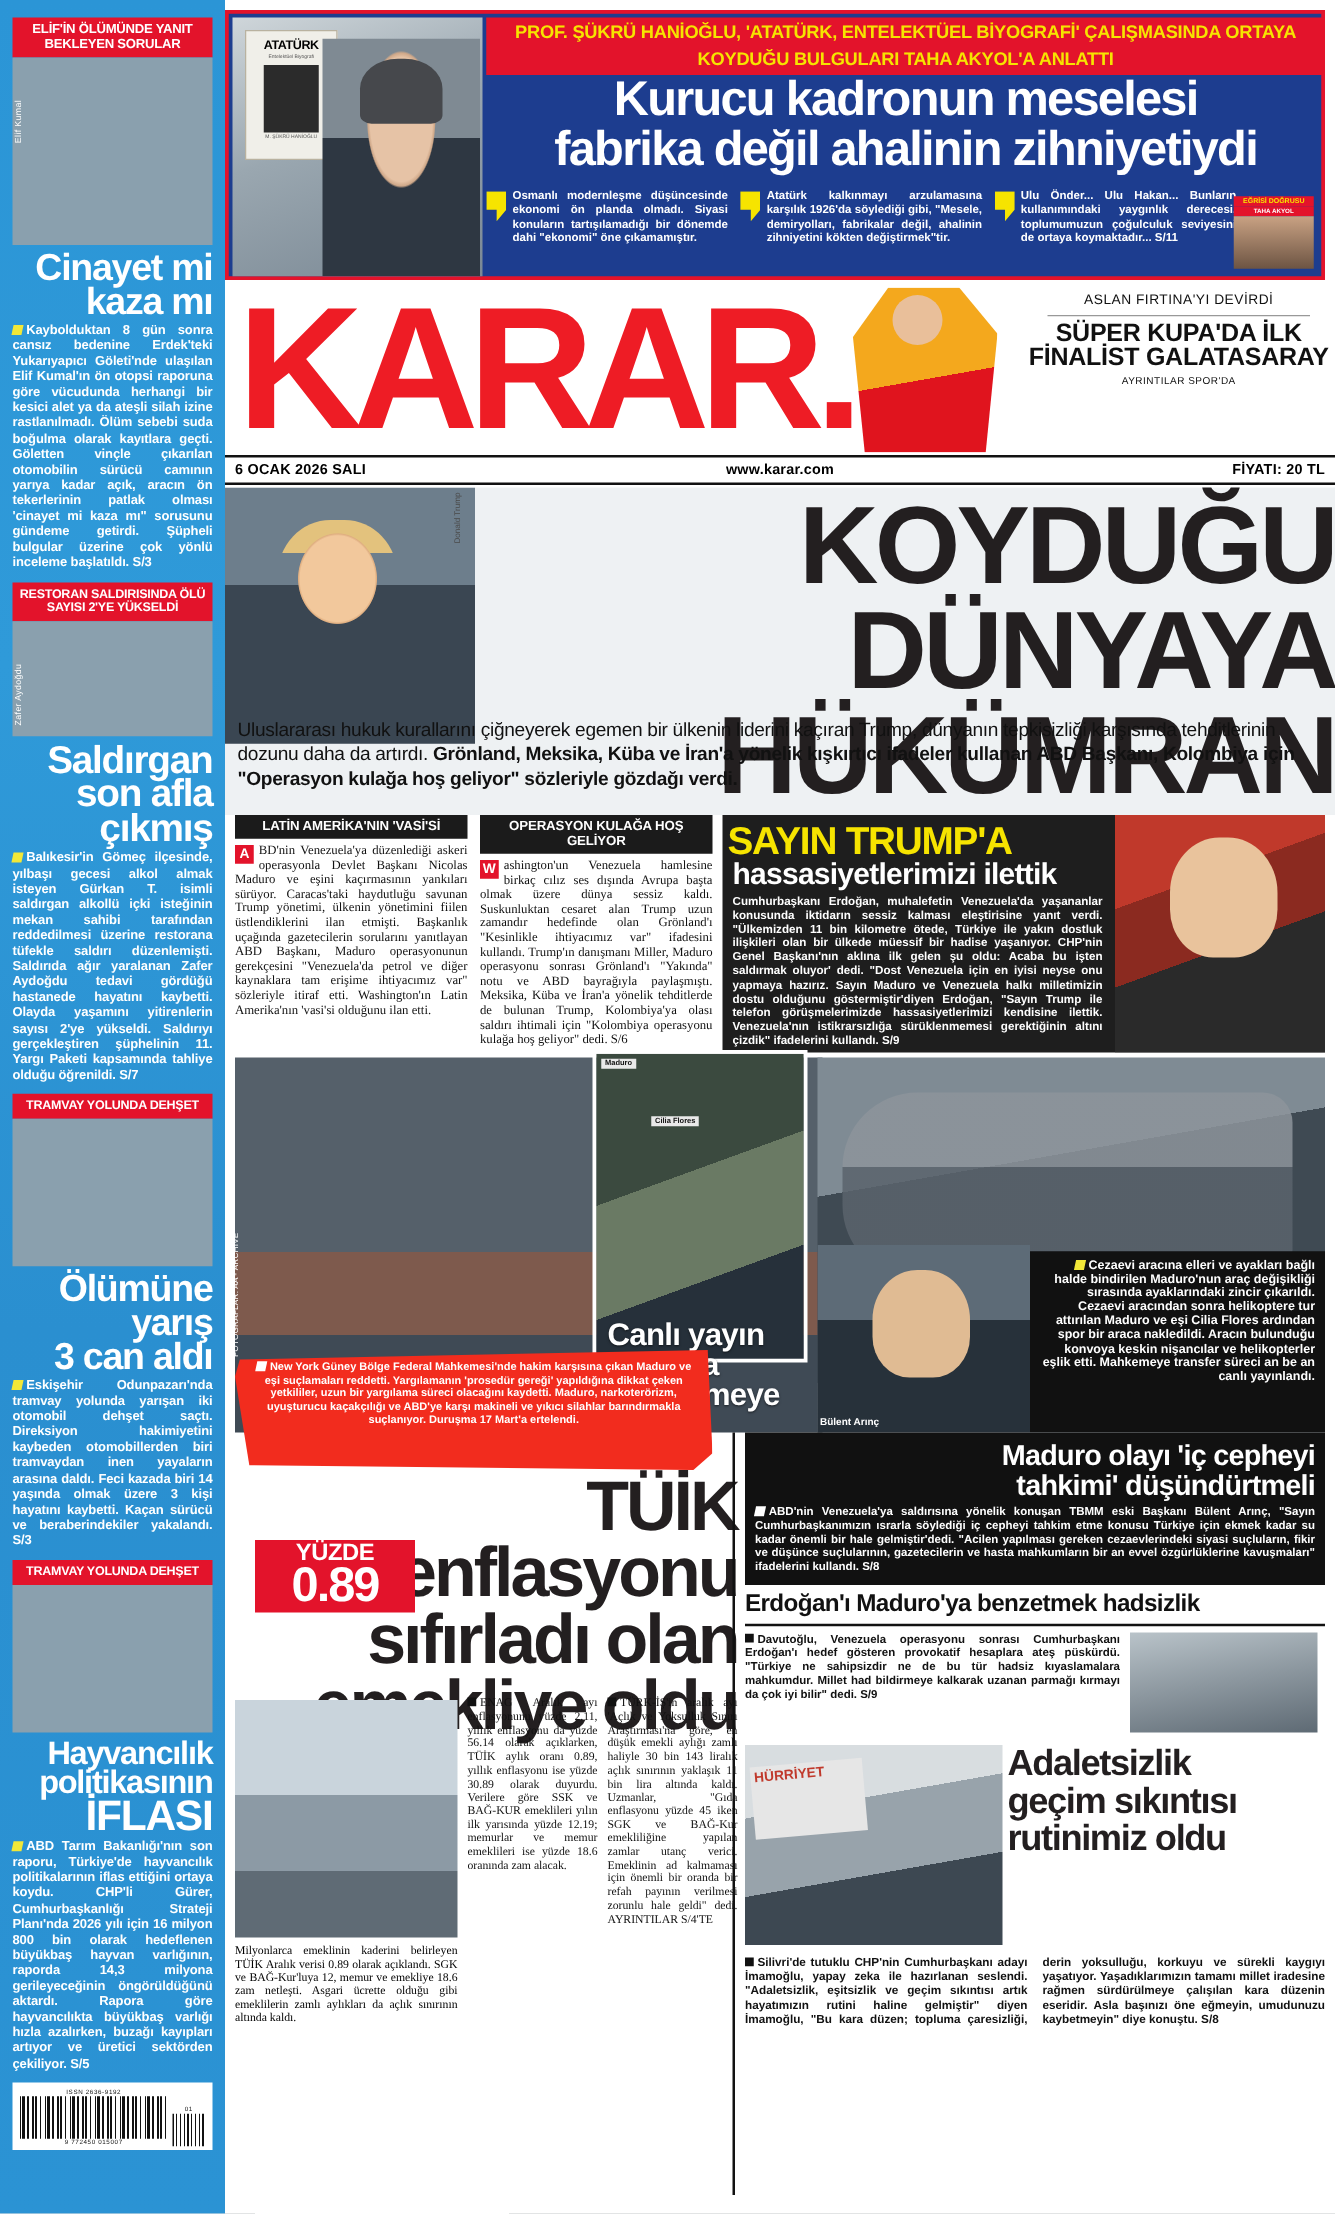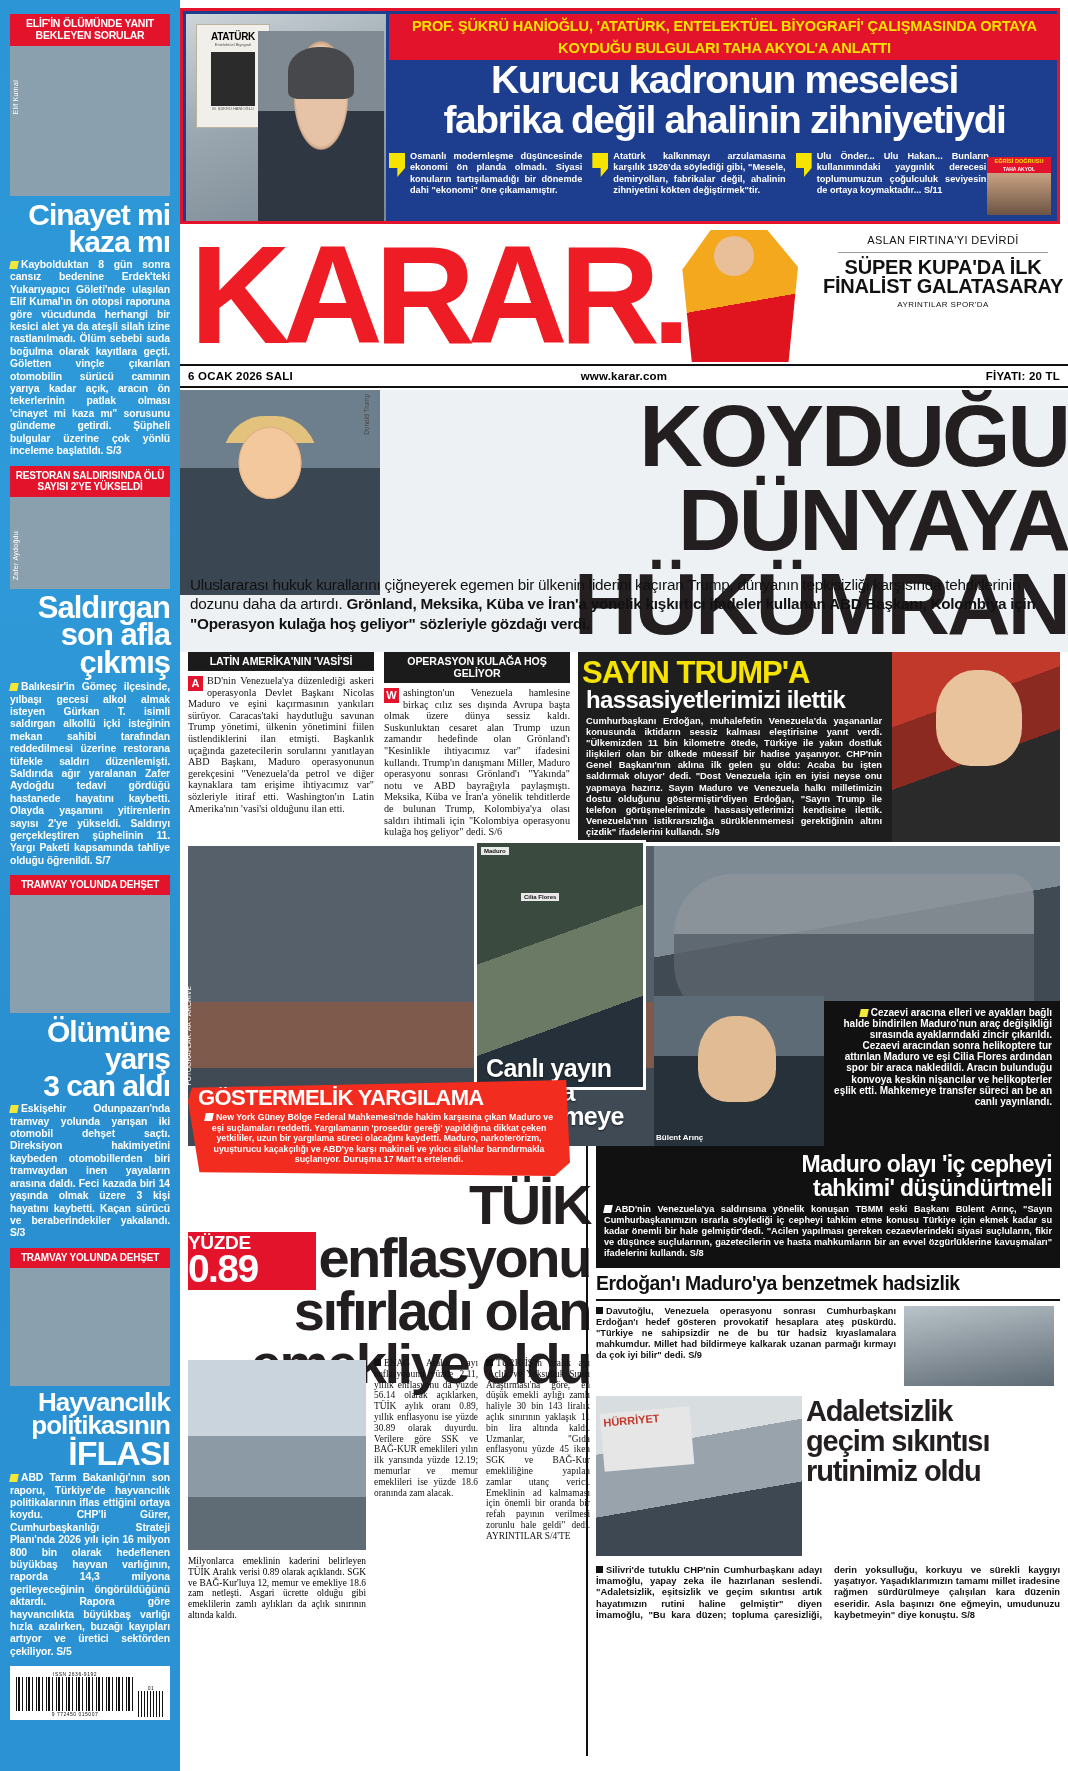--- a/index.html
+++ b/index.html
@@ -309,22 +309,22 @@
 
   
   .tuik{
     position:absolute;left:188px;top:1178px;width:402px;height:372px;
   }
   .tuik h2{
     margin:0;color:#231f20;font-weight:bold;font-size:56px;line-height:53px;
     letter-spacing:-2.4px;text-align:right;
   }
   .yuzde{
-    position:absolute;left:0;top:54px;width:128px;
-    background:#e3132b;color:#fff;text-align:left;padding:2px 0 4px;
+    position:absolute;left:16px;top:54px;width:128px;
+    background:#e3132b;color:#fff;text-align:center;padding:2px 0 4px;
   }
   .yuzde .y1{font-size:19px;font-weight:bold;letter-spacing:-.3px;line-height:18px;}
   .yuzde .y2{font-size:39px;font-weight:bold;letter-spacing:-1.6px;line-height:34px;}
   .tuik-photo{
     position:absolute;left:0;top:182px;width:178px;height:190px;
     background:linear-gradient(180deg,#c9d4dc 0 40%,#8c9aa5 40% 72%,#5f6b75 72%);
   }
   .tuik-cols{
     position:absolute;left:186px;top:180px;width:216px;
     display:flex;gap:8px;
@@ -566,21 +566,20 @@
       <div class="bulentbox">
         <span class="bulentname">Bülent Arınç</span>
       </div>
       <div class="dkbox">
         <p><span class="sq"></span><span>Cezaevi aracına elleri ve ayakları bağlı halde bindirilen Maduro'nun araç değişikliği sırasında ayaklarındaki zincir çıkarıldı. Cezaevi aracından sonra helikoptere tur attırılan Maduro ve eşi Cilia Flores ardından spor bir araca nakledildi. Aracın bulunduğu konvoya keskin nişancılar ve helikopterler eşlik etti. Mahkemeye transfer süreci an be an canlı yayınlandı.</span></p>
       </div>
     </div>
   </div>
 
   <div class="gost">
-    <h4>GÖSTERMELİK YARGILAMA</h4>
     <p><span class="sq" style="background:#fff"></span><span>New York Güney Bölge Federal Mahkemesi'nde hakim karşısına çıkan Maduro ve eşi suçlamaları reddetti. Yargılamanın 'prosedür gereği' yapıldığına dikkat çeken yetkililer, uzun bir yargılama süreci olacağını kaydetti. Maduro, narkoterörizm, uyuşturucu kaçakçılığı ve ABD'ye karşı makineli ve yıkıcı silahlar barındırmakla suçlanıyor. Duruşma 17 Mart'a ertelendi.</span></p>
   </div>
 
   <div class="tuik">
     <h2>
       <span>TÜİK enflasyonu</span><br>
       <span>sıfırladı olan</span><br>
       <span>emekliye oldu</span>
     </h2>
     <div class="yuzde">

